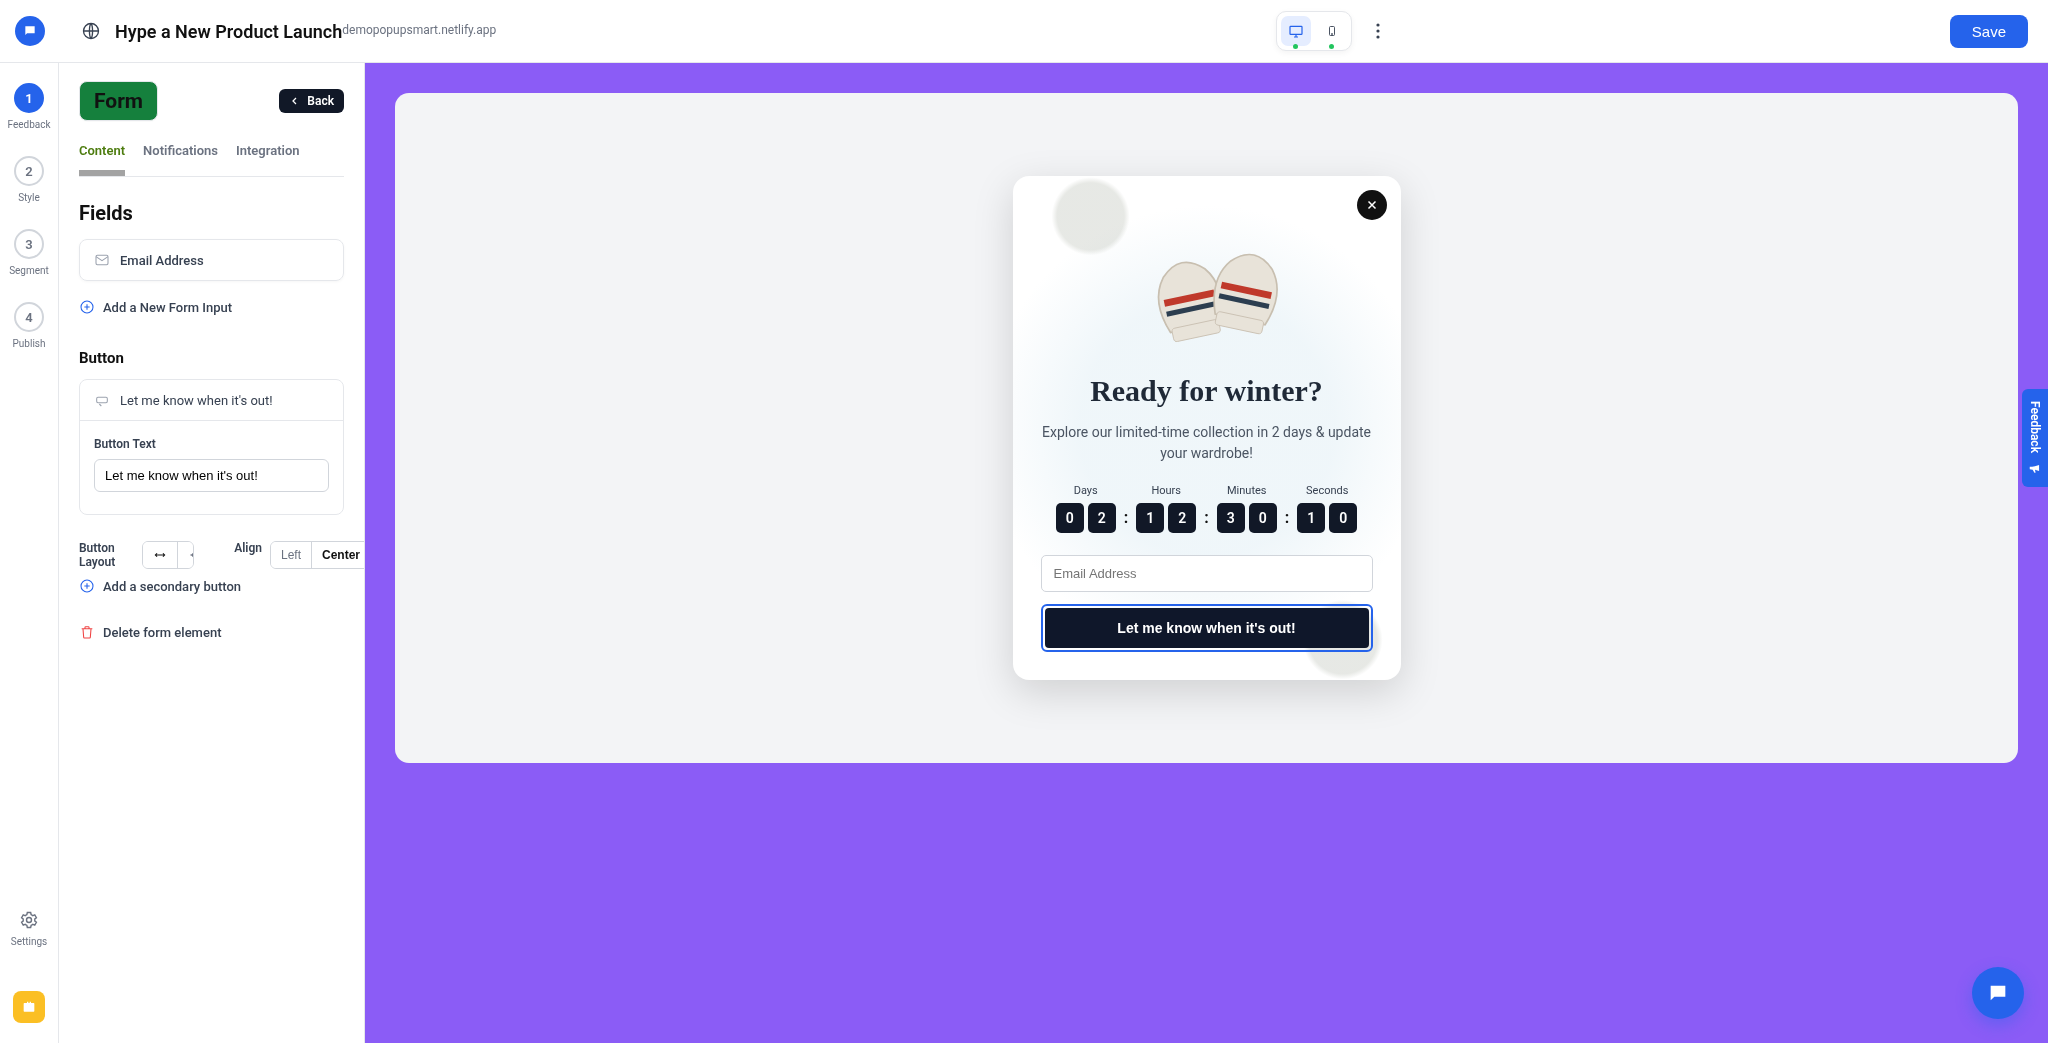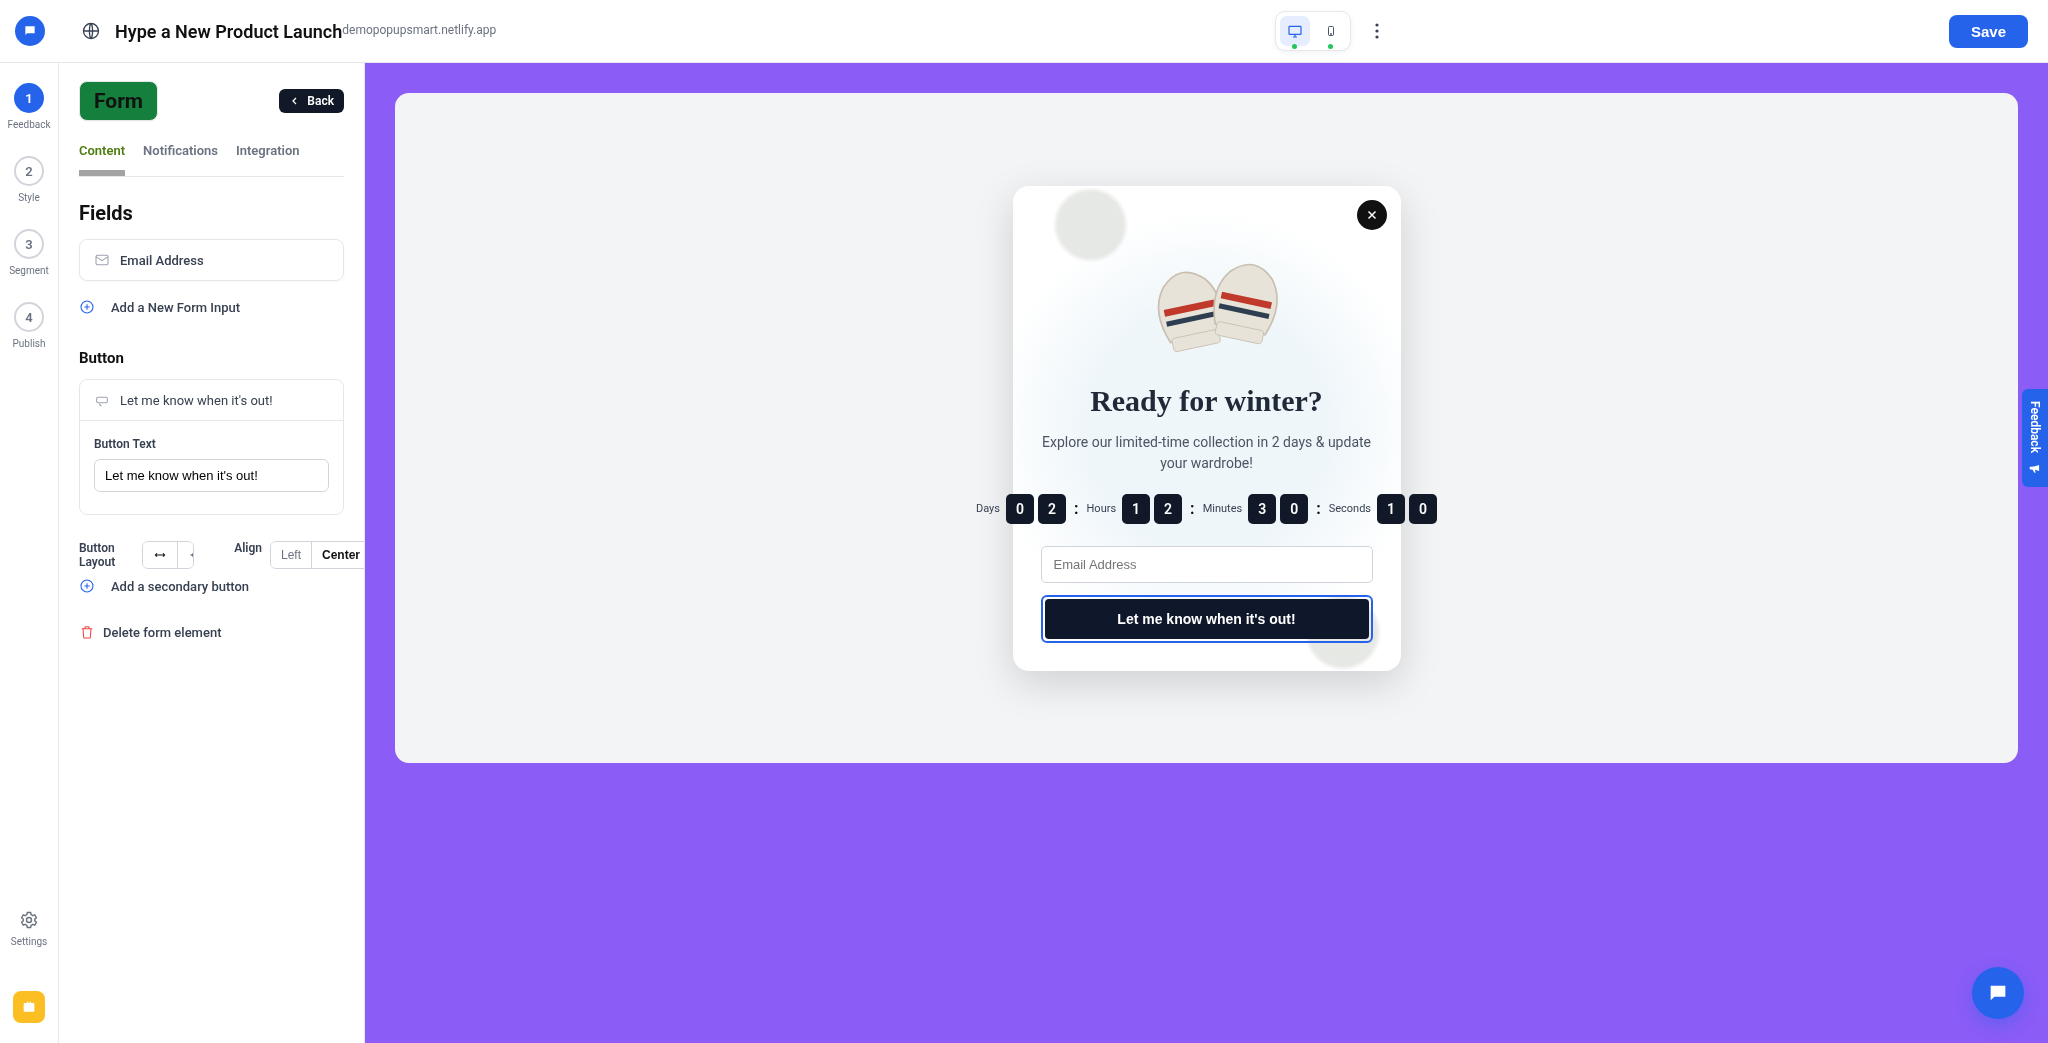--- a/index.html
+++ b/index.html
@@ -14,21 +14,21 @@
   .globe-ico { width: 20px; height: 20px; color: #374151; }
   .title-col { display:flex; }
   .page-title { font-size: 18px; font-weight: 600; }
   .page-sub { font-size: 12px; color: #6b7280; margin-top: 2px; }
   .topbar-spacer { flex: 1; }
   .device-pill { display:flex; gap: 6px; background:#fff; border:1px solid #e5e7eb; border-radius:10px; padding:4px; box-shadow: 0 2px 6px rgba(0,0,0,.05); }
   .dev-btn { width: 30px; height: 30px; border-radius:7px; display:flex; flex-direction:column; align-items:center; justify-content:center; color:#374151; position:relative; }
   .dev-btn.active { background:#e5edff; color:#2563eb; }
   .dev-dot { width:5px; height:5px; border-radius:50%; background:#22c55e; position:absolute; bottom:-3px; }
   .kebab-ico { width: 24px; height: 24px; color:#374151; margin-left: 14px; }
-  .save-btn { margin-left: auto; background:#2563eb; color:#fff; border:none; border-radius:8px; padding: 8px 22px; font-size:15px; font-weight:700; cursor:pointer; }
+  .save-btn { margin-left: auto; background:#2563eb; color:#fff; border:none; border-radius:8px; padding: 8px 22px; font-size:15px; font-weight:400; cursor:pointer; }
 
   
   .main { display:flex; height: calc(1043px - 63px); }
   .steprail { width:59px; border-right:1px solid #e5e7eb; display:flex; flex-direction:column; align-items:center; padding-top:20px; gap:26px; position:relative; }
   .step { display:flex; flex-direction:column; align-items:center; gap:6px; }
   .step-circ { width:30px; height:30px; border-radius:50%; display:flex; align-items:center; justify-content:center; font-size:13px; font-weight:600; border:2px solid #d1d5db; color:#6b7280; background:#fff; }
   .step.active .step-circ { background:#2563eb; border-color:#2563eb; color:#fff; }
   .step-label { font-size:10px; color:#6b7280; }
   .steprail-spacer { flex:1; }
   .settings-btn { display:flex; flex-direction:column; align-items:center; gap:6px; margin-bottom:18px; }
@@ -42,21 +42,21 @@
   .form-chip { background:#15803d; border:1px solid #e5e7eb; border-radius:8px; padding:7px 14px; font-size:21px; font-weight:700; box-shadow:0 1px 0 rgba(0,0,0,.02);}
   .back-chip { background:#111827; color:#fff; border-radius:6px; padding:5px 10px; font-size:12px; font-weight:600; display:flex; align-items:center; gap:6px; cursor:pointer;}
   .back-chip svg{width:12px;height:12px;}
   .tabs { display:flex; gap:18px; margin-top:22px; border-bottom:1px solid #e5e7eb; }
   .tab-item { font-size:13px; font-weight:600; color:#6b7280; padding-bottom:12px; cursor:pointer; }
   .tab-item.active { color:#4d7c0f; border-bottom:6px solid #a3a3a3; }
 
   .section-h { font-size:20px; font-weight:700; margin-top:24px; }
   .field-row { border:1px solid #e5e7eb; border-radius:8px; padding:12px 14px; margin-top:14px; display:flex; align-items:center; gap:10px; font-size:13px; font-weight:500; color:#374151; box-shadow: 0 1px 3px rgba(0,0,0,.04); }
   .field-row svg { width:16px; height:16px; color:#9ca3af; }
-  .add-link { display:flex; align-items:center; gap:16px; font-size:13px; font-weight:500; color:#374151; margin-top:18px; cursor:pointer; }
+  .add-link { display:flex; align-items:center; gap:8px; font-size:13px; font-weight:500; color:#374151; margin-top:18px; cursor:pointer; }
   .add-link svg { width:16px; height:16px; color:#2563eb; }
 
   .sub-h { font-size:15px; font-weight:700; margin-top:34px; }
   .btn-card { border:1px solid #e5e7eb; border-radius:8px; margin-top:12px; }
   .btn-card-head { padding:12px 14px; display:flex; align-items:center; gap:10px; font-size:13px; color:#374151; border-bottom:1px solid #e5e7eb; }
   .btn-card-head svg{width:16px;height:16px;color:#9ca3af;}
   .btn-card-body { padding: 16px 14px 22px 14px; }
   .mini-label{font-size:12px;font-weight:600;color:#374151;}
   .text-input{ width:100%; border:1px solid #d1d5db; border-radius:6px; padding:8px 10px; font-size:13px; margin-top:8px; }
 
@@ -80,21 +80,21 @@
       radial-gradient(circle at 85% 92%, rgba(120,130,110,.18) 0 6%, transparent 7%),
       radial-gradient(circle at 50% 50%, rgba(210,230,240,.35) 0 40%, transparent 70%);
     box-shadow: 0 12px 40px rgba(0,0,0,.15);
   }
   .popup-close{position:absolute;top:14px;right:14px;width:30px;height:30px;border-radius:50%;background:#111;color:#fff;display:flex;align-items:center;justify-content:center;cursor:pointer;}
   .popup-close svg{width:14px;height:14px;}
   .mitten{width:170px;height:120px;margin:0 auto 18px auto;}
   .popup-title{font-family:Georgia,serif;font-size:30px;font-weight:700;color:#1f2937;}
   .popup-body{font-size:14px;color:#4b5563;margin-top:14px;line-height:1.5;}
   .cd-row{display:flex;justify-content:center;gap:8px;margin-top:20px;align-items:flex-start;}
-  .cd-col{display:flex;flex-direction:row;align-items:center;gap:6px;}
+  .cd-col{display:flex;flex-direction:column;align-items:center;gap:6px;}
   .cd-lab{font-size:11px;color:#374151;}
   .cd-dig{display:flex;gap:4px;}
   .dig{width:28px;height:30px;background:#111827;color:#fff;border-radius:5px;display:flex;align-items:center;justify-content:center;font-size:14px;font-weight:600;}
   .cd-colon{align-self:flex-end;padding-bottom:6px;font-weight:700;}
   .popup-input{width:100%;border:1px solid #d1d5db;border-radius:5px;padding:10px 12px;font-size:13px;margin-top:22px;}
   .popup-btn-wrap{border:2px solid #2563eb;border-radius:6px;padding:2px;margin-top:12px;}
   .popup-btn{width:100%;background:#0f172a;color:#fff;border:none;border-radius:4px;padding:12px 0;font-size:14px;font-weight:600;cursor:pointer;}
 
   
   .feedback-tab{position:fixed;right:0;top:42%;transform:translateY(-50%);background:#2563eb;color:#fff;font-size:12px;font-weight:600;writing-mode:vertical-rl;padding:12px 6px;border-radius:6px 0 0 6px;cursor:pointer;display:flex;align-items:center;gap:8px;}

